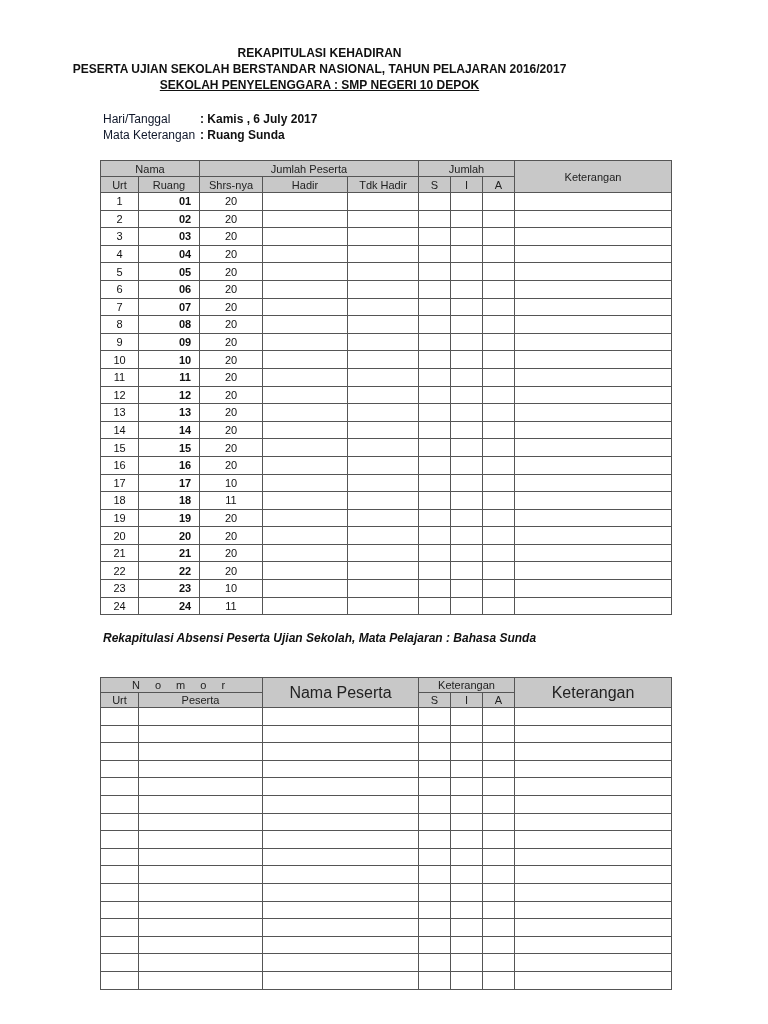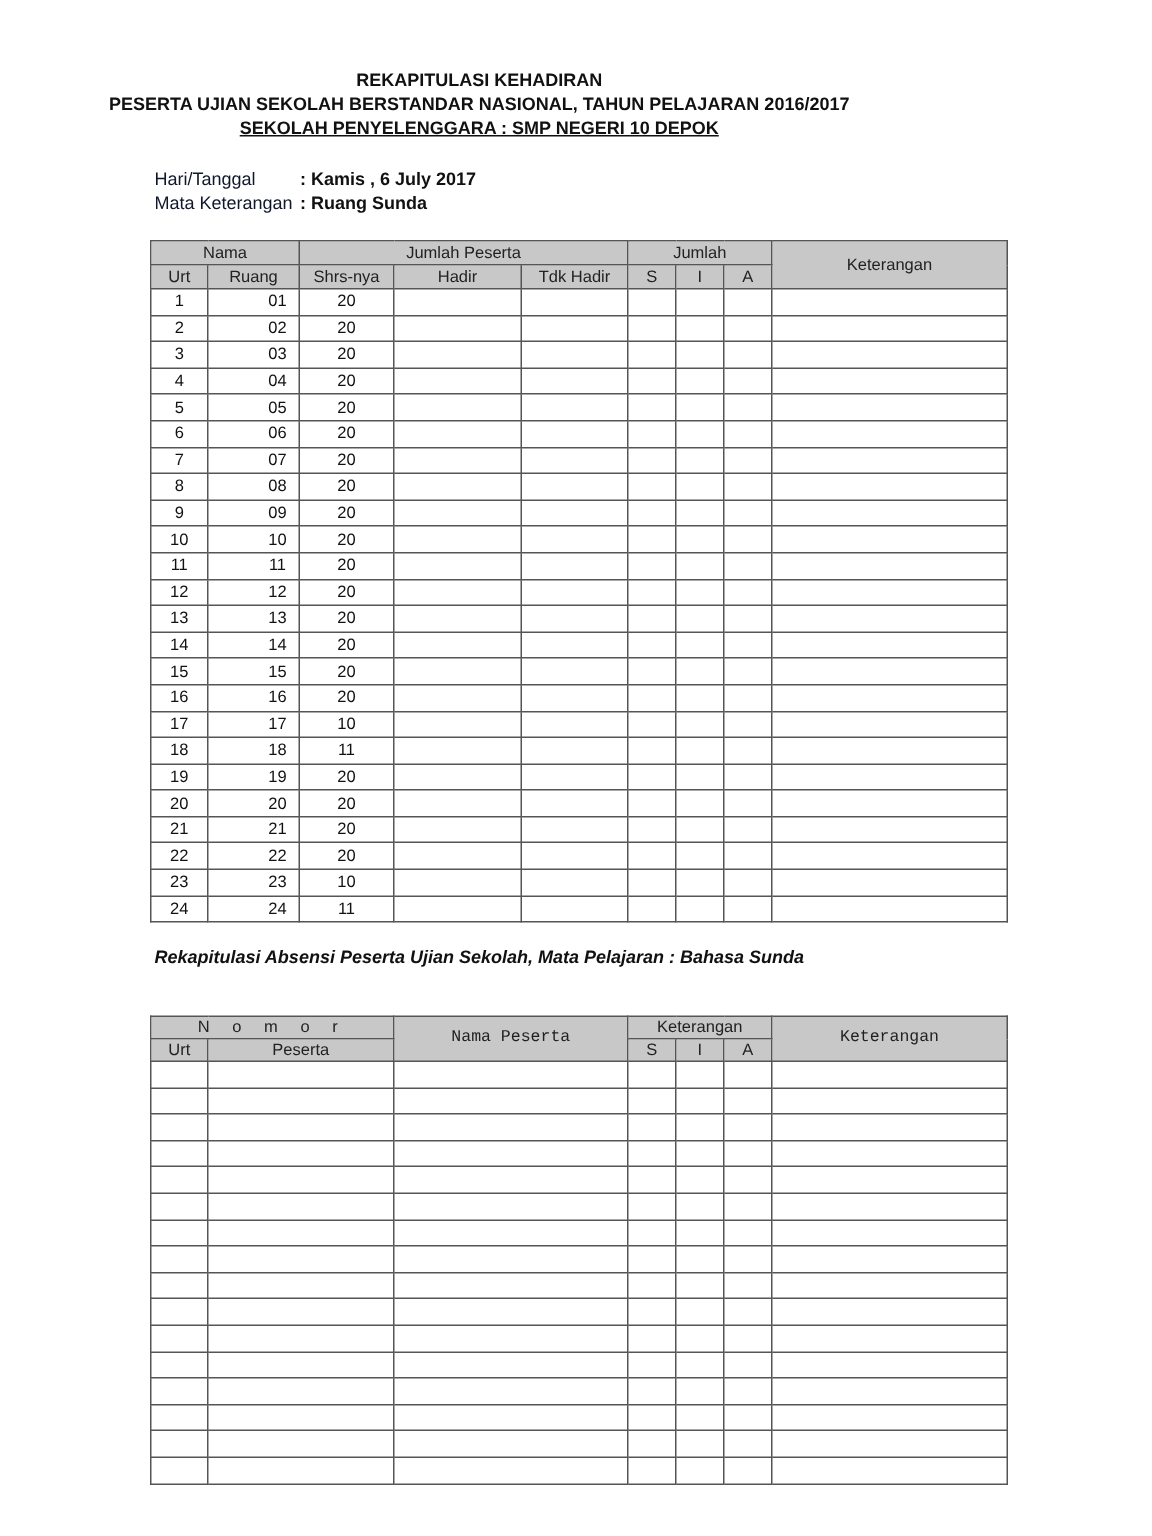--- a/index.html
+++ b/index.html
@@ -15,27 +15,27 @@
   .info .val { font-weight: bold; }
   .info.i1 { top: 111px; }
   .info.i2 { top: 127px; }
 
   table.grid { position: absolute; border-collapse: collapse; table-layout: fixed;
                font-size: 11px; }
   table.grid td, table.grid th { border: 1px solid #555; padding: 0; text-align: center;
                overflow: hidden; white-space: nowrap; }
   table.grid th { background: #c8c8c8; font-weight: normal; color: #222; }
   table.grid td { height: 16.6px; line-height: 16px; }
-  table.grid td.ruang { font-weight: normal; padding-left: 32px; }
+  table.grid td.ruang { font-weight: bold; padding-left: 32px; }
   #t1 { left: 100px; top: 160px; width: 571px; }
   #t1 th { height: 15px; line-height: 14px; }
   #t2 { left: 100px; top: 677px; width: 571px; }
   #t2 th { height: 14px; line-height: 13px; }
   #t2 th.spaced { letter-spacing: 6px; }
-  #t2 th.big { font-size: 11px; font-family: Liberation Mono, monospace; }
+  #t2 th.big { font-size: 16px; }
   .section2 { position: absolute; left: 103px; top: 631px; font-size: 12px; font-weight: bold; font-style: italic; }
 </style>
 </head>
 <body>
 
 <div class="title t1">REKAPITULASI  KEHADIRAN</div>
 <div class="title t2">PESERTA UJIAN SEKOLAH BERSTANDAR NASIONAL, TAHUN PELAJARAN 2016/2017</div>
 <div class="title t3">SEKOLAH PENYELENGGARA : SMP  NEGERI 10 DEPOK</div>
 
 <div class="info i1">

